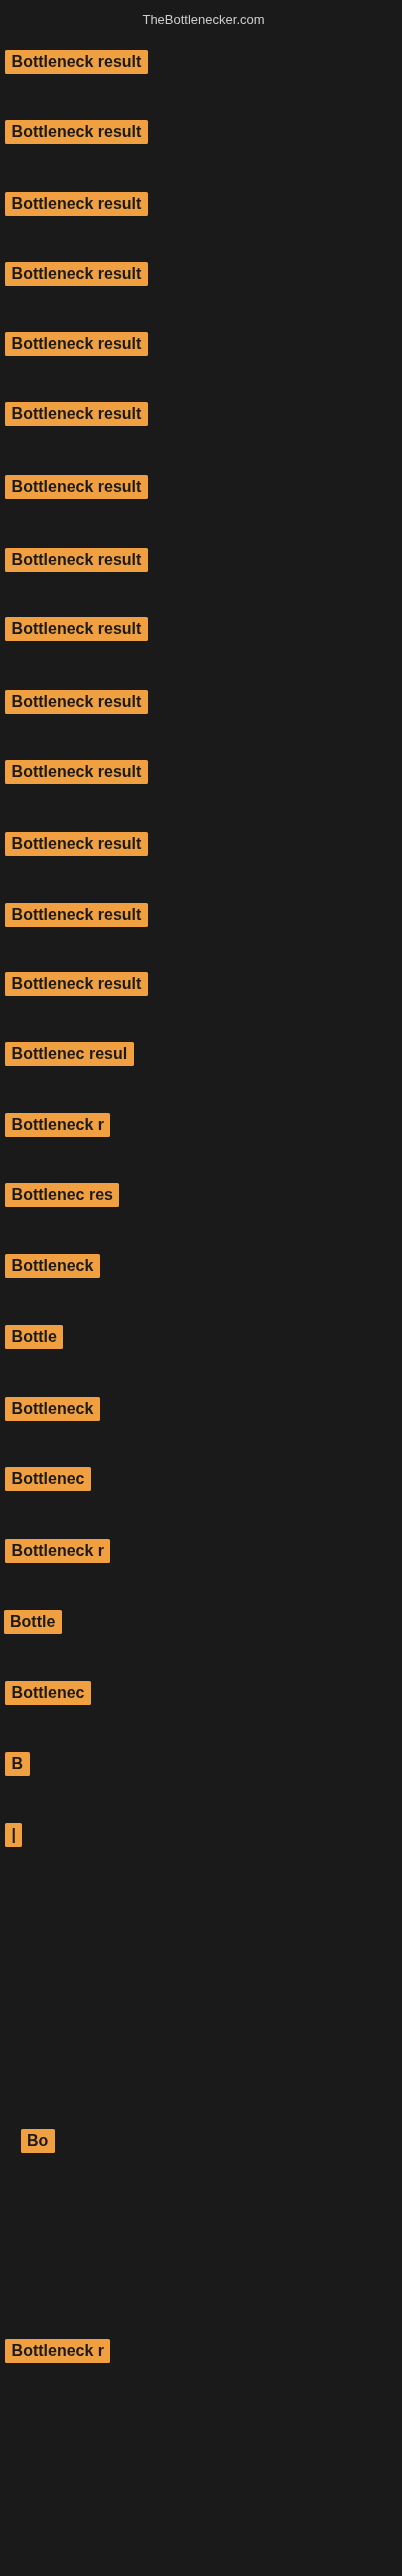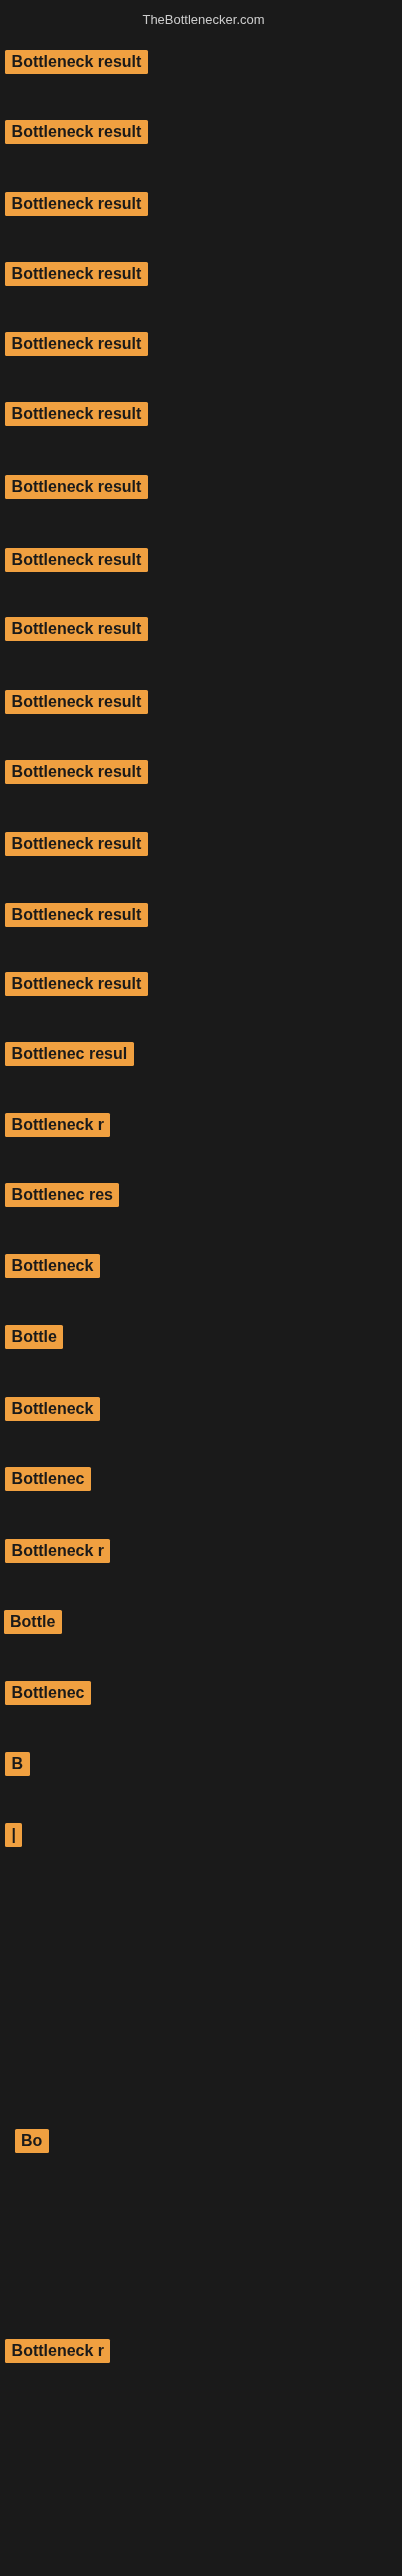--- a/index.html
+++ b/index.html
@@ -74,15 +74,15 @@
 <div class="bottleneck-item" style="position: absolute; top: 1179px; left: 1.6px;"><span class="bottleneck-label">Bottlenec res</span></div>
 <div class="bottleneck-item" style="position: absolute; top: 1250px; left: 1.6px;"><span class="bottleneck-label">Bottleneck</span></div>
 <div class="bottleneck-item" style="position: absolute; top: 1321px; left: 1.6px;"><span class="bottleneck-label">Bottle</span></div>
 <div class="bottleneck-item" style="position: absolute; top: 1393px; left: 1.6px;"><span class="bottleneck-label">Bottleneck</span></div>
 <div class="bottleneck-item" style="position: absolute; top: 1463px; left: 1.6px;"><span class="bottleneck-label">Bottlenec</span></div>
 <div class="bottleneck-item" style="position: absolute; top: 1535px; left: 1.6px;"><span class="bottleneck-label">Bottleneck r</span></div>
 <div class="bottleneck-item" style="position: absolute; top: 1606px; left: 0;"><span class="bottleneck-label">Bottle</span></div>
 <div class="bottleneck-item" style="position: absolute; top: 1677px; left: 1.6px;"><span class="bottleneck-label">Bottlenec</span></div>
 <div class="bottleneck-item" style="position: absolute; top: 1748px; left: 1.6px;"><span class="bottleneck-label">B</span></div>
 <div class="bottleneck-item" style="position: absolute; top: 1819px; left: 1.6px;"><span class="bottleneck-label">|</span></div>
-<div class="bottleneck-item" style="position: absolute; top: 2125px; left: 11px;"><span class="bottleneck-label">Bo</span></div>
+<div class="bottleneck-item" style="position: absolute; top: 2125px; left: 17px;"><span class="bottleneck-label">Bo</span></div>
 <div class="bottleneck-item" style="position: absolute; top: 2335px; left: 1.6px;"><span class="bottleneck-label">Bottleneck r</span></div>
 
 
 </body></html>

